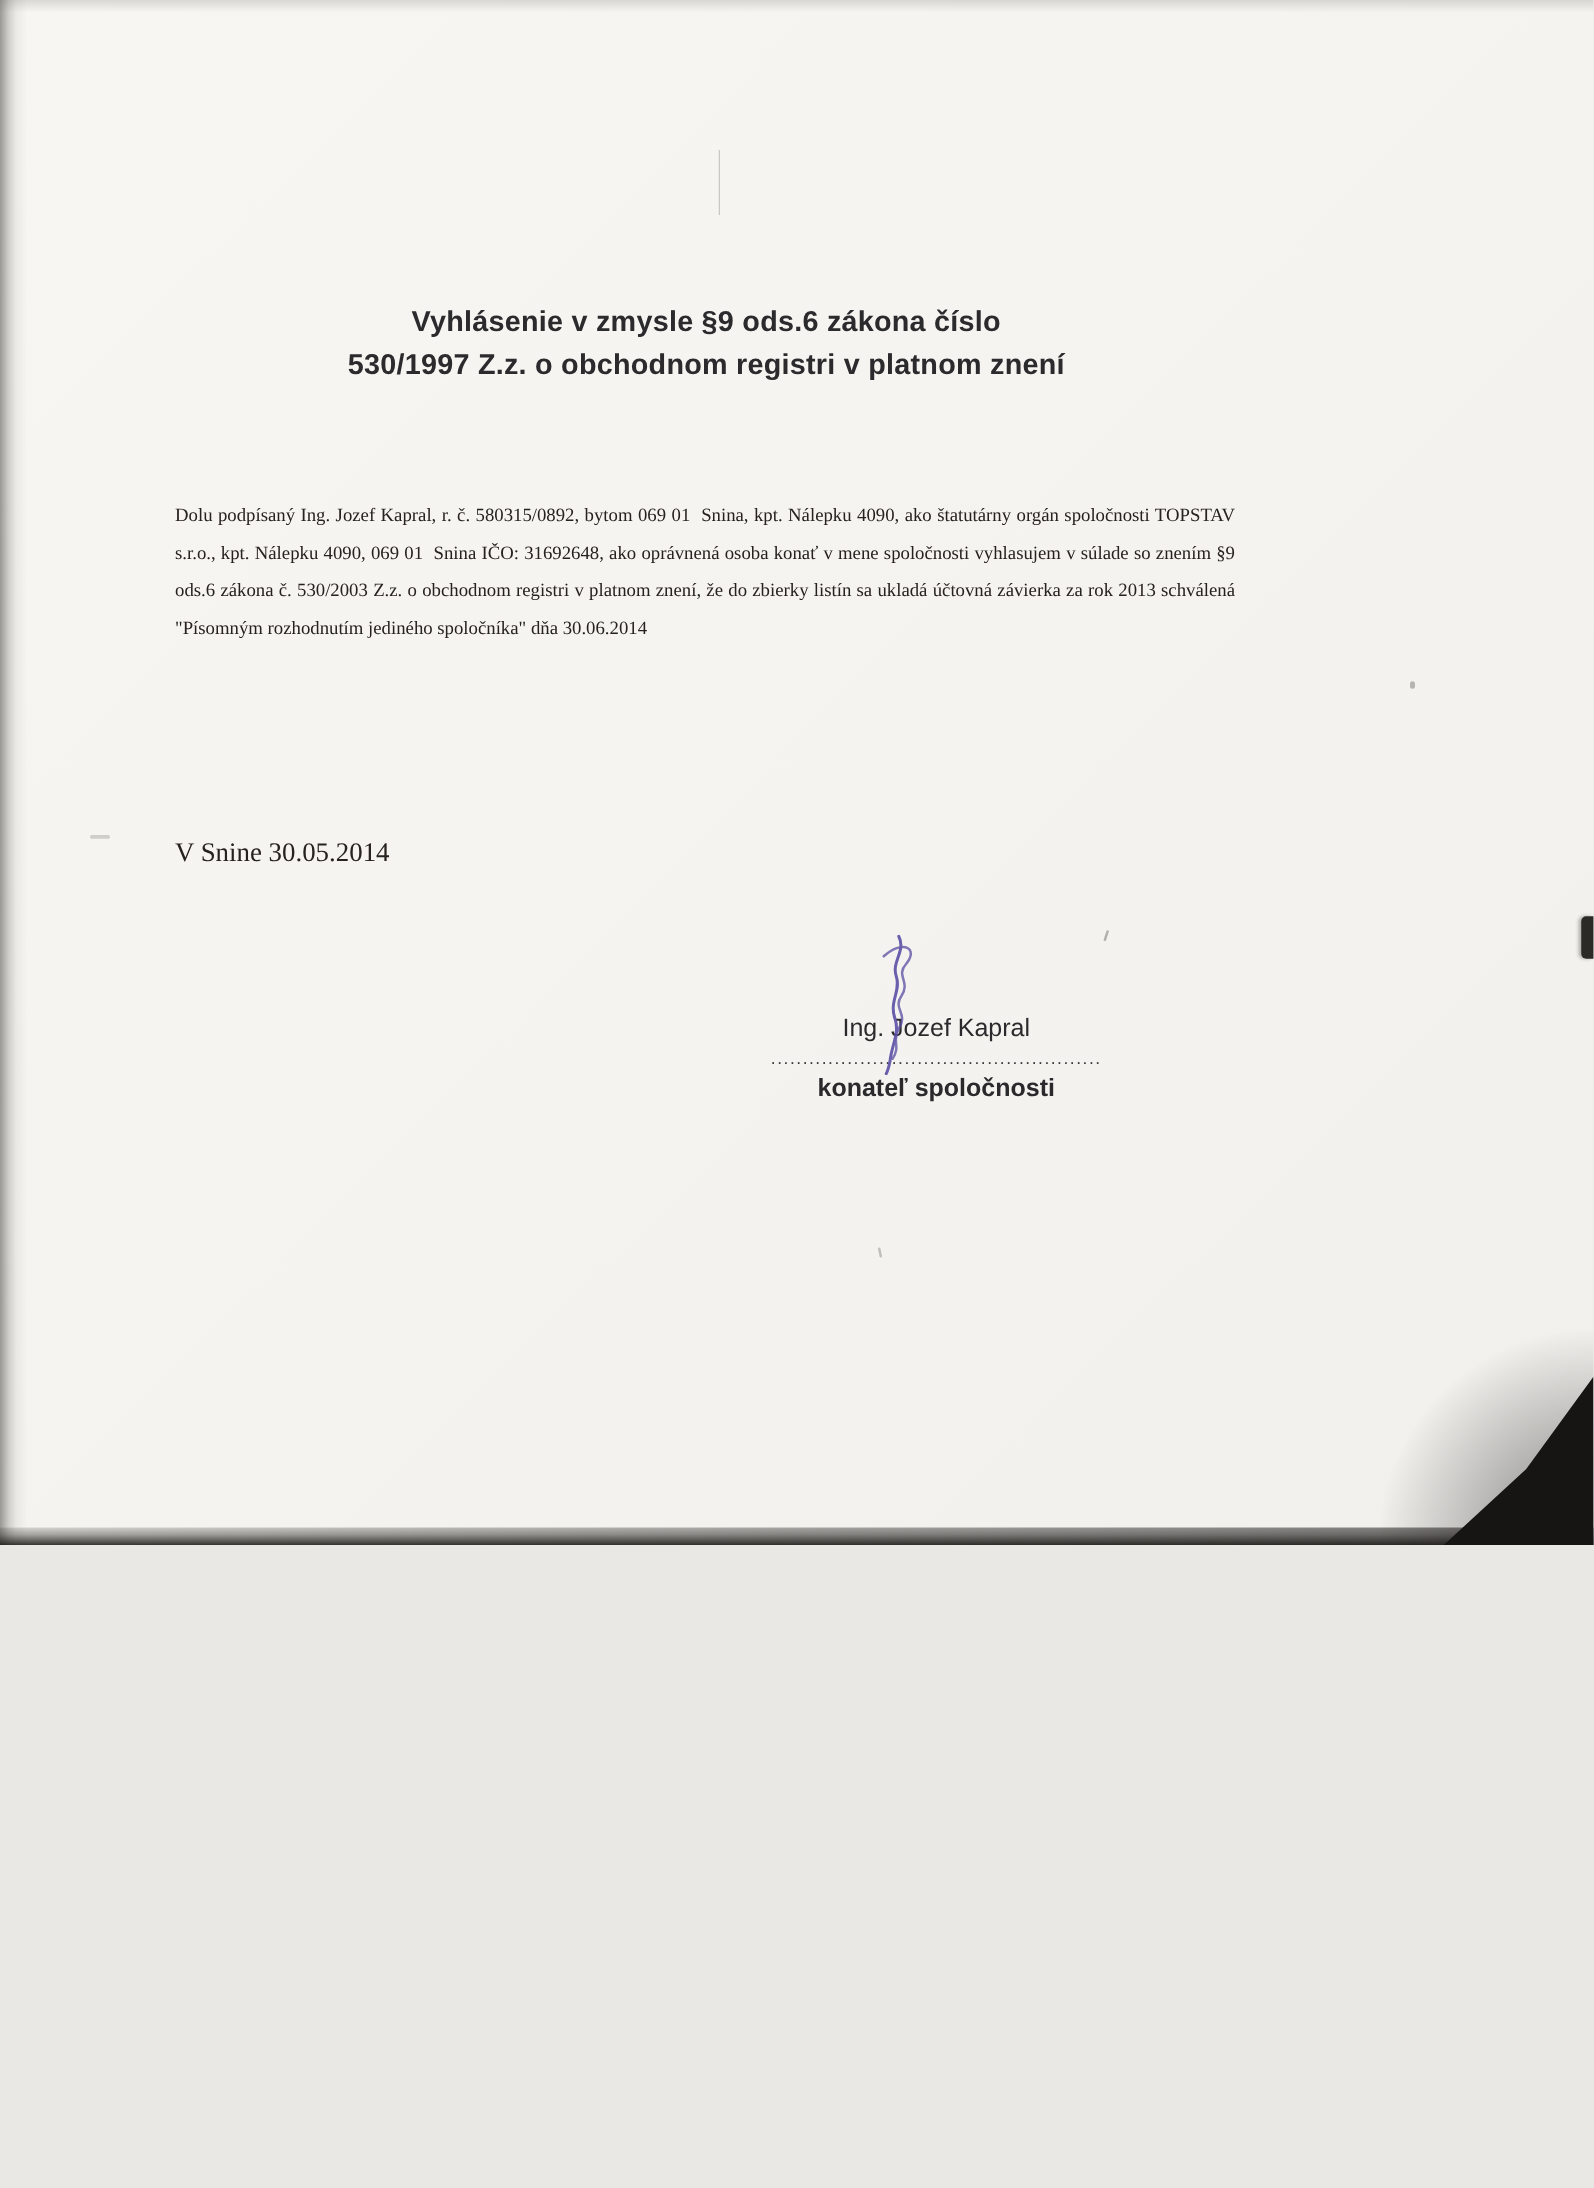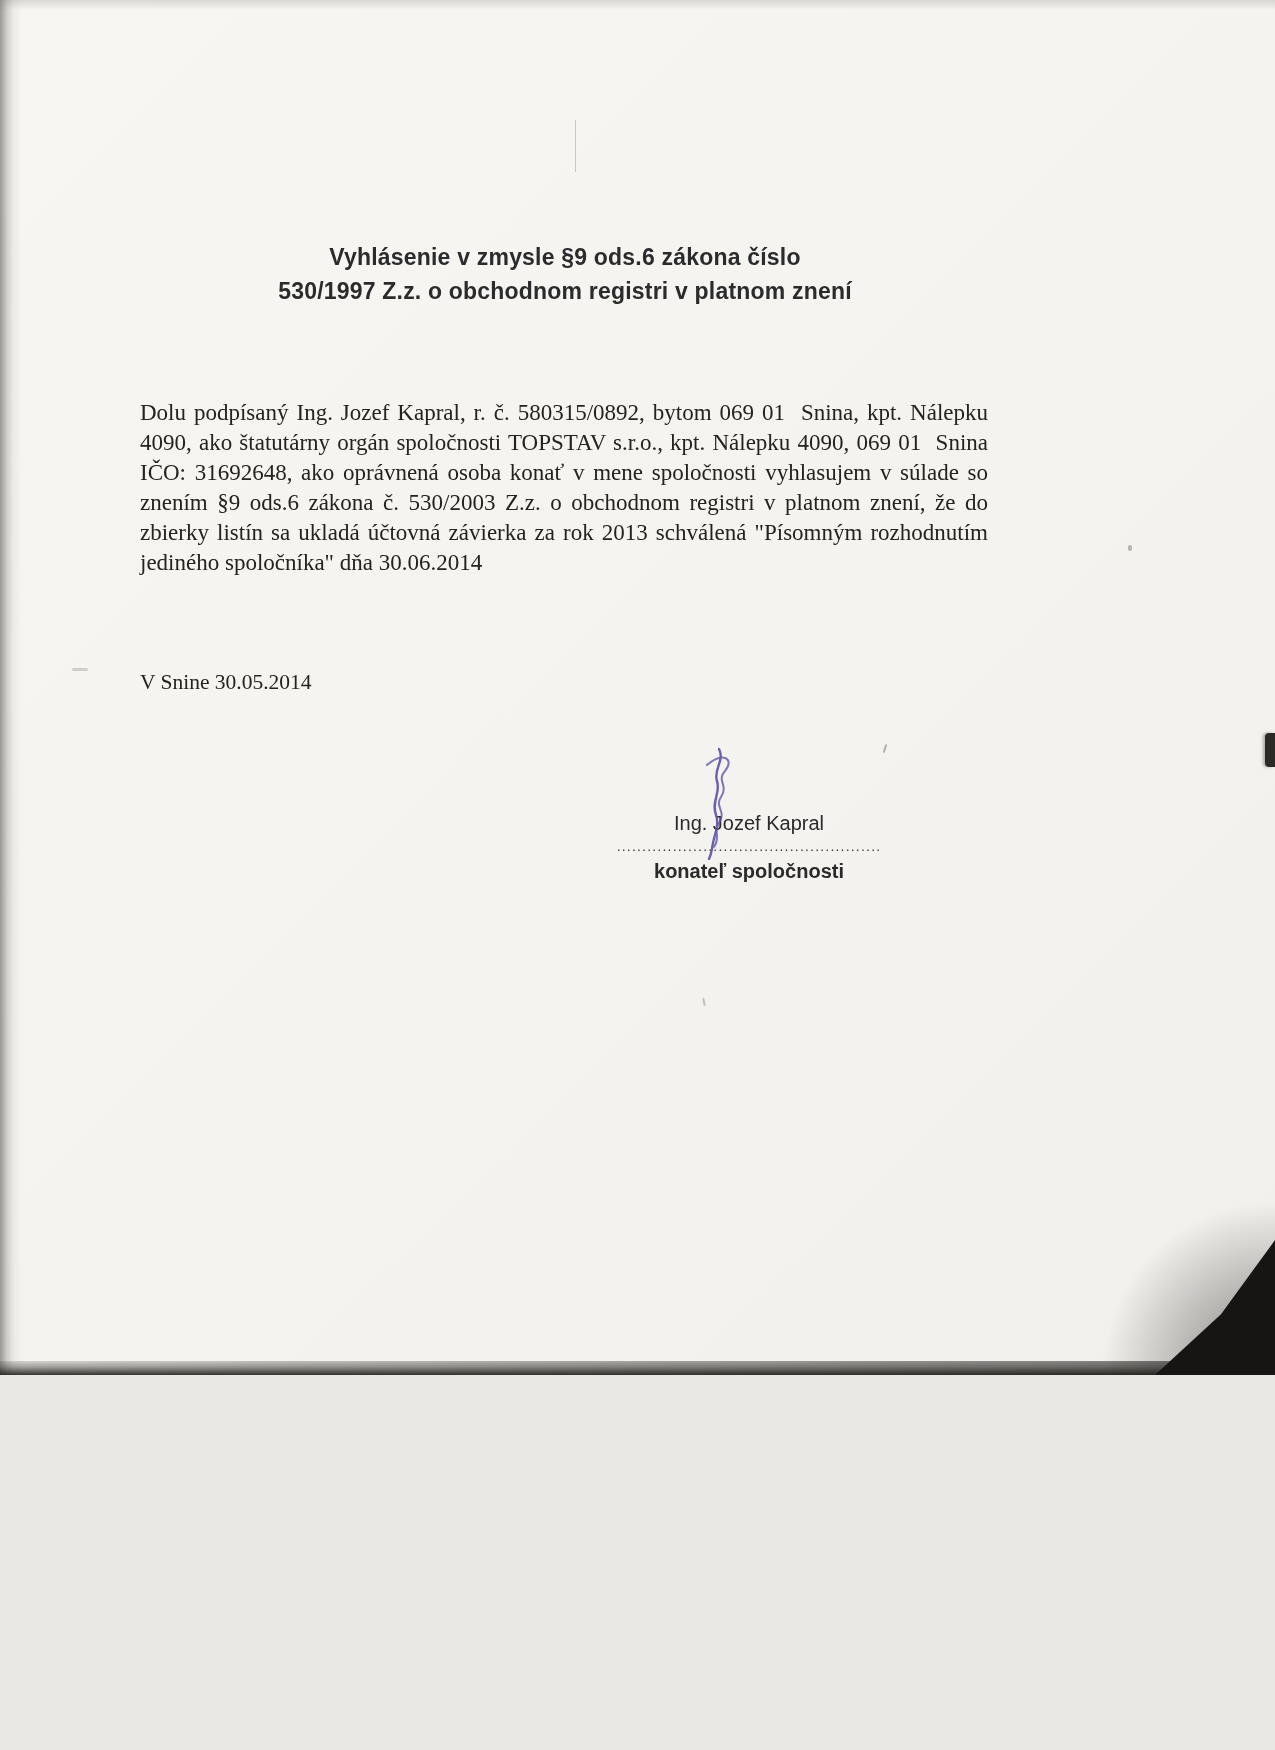--- a/index.html
+++ b/index.html
@@ -3,21 +3,21 @@
 <meta charset="utf-8">
 <style>
   html, body {
     margin: 0;
     padding: 0;
     background: #e9e8e5;
   }
   .page {
     position: relative;
     width: 1275px;
-    height: 1375px;
+    height: 1236px;
     background: linear-gradient(135deg, #f7f6f3 0%, #f4f3f0 55%, #f1f0ed 100%);
     overflow: hidden;
     font-family: "Liberation Serif", serif;
     color: #26221e;
   }
 
   
   .title {
     position: absolute;
     left: 190px;
@@ -30,21 +30,21 @@
     line-height: 34px;
     color: #2b2a2c;
     letter-spacing: 0.2px;
   }
   .body-text {
     position: absolute;
     left: 140px;
     top: 398px;
     width: 848px;
     margin: 0;
-    font-size: 23px;
+    font-size: 15px;
     line-height: 30px;
     text-align: justify;
     white-space: pre-wrap;
     color: #26221e;
   }
   .dateline {
     position: absolute;
     left: 140px;
     top: 670px;
     font-size: 21.5px;

